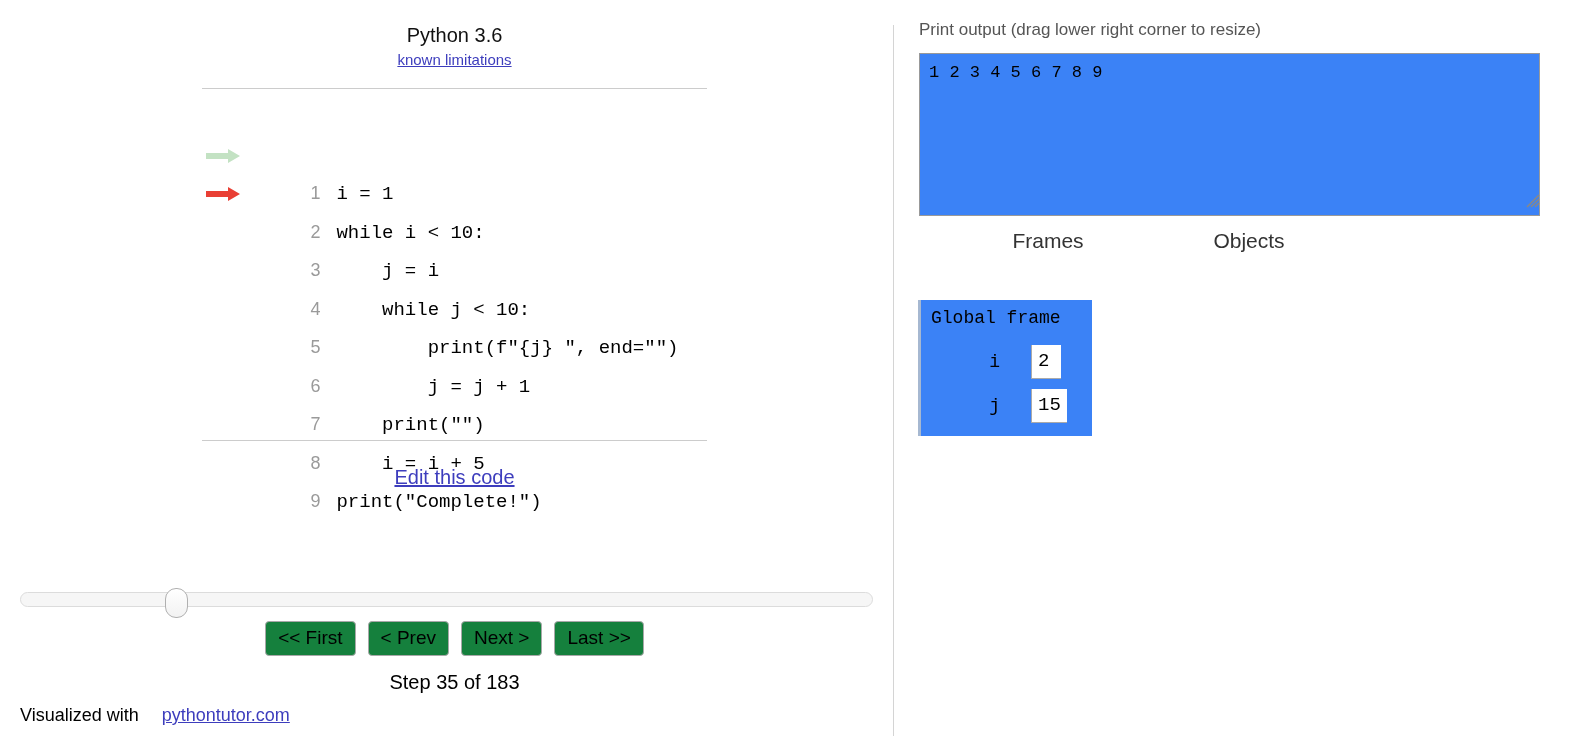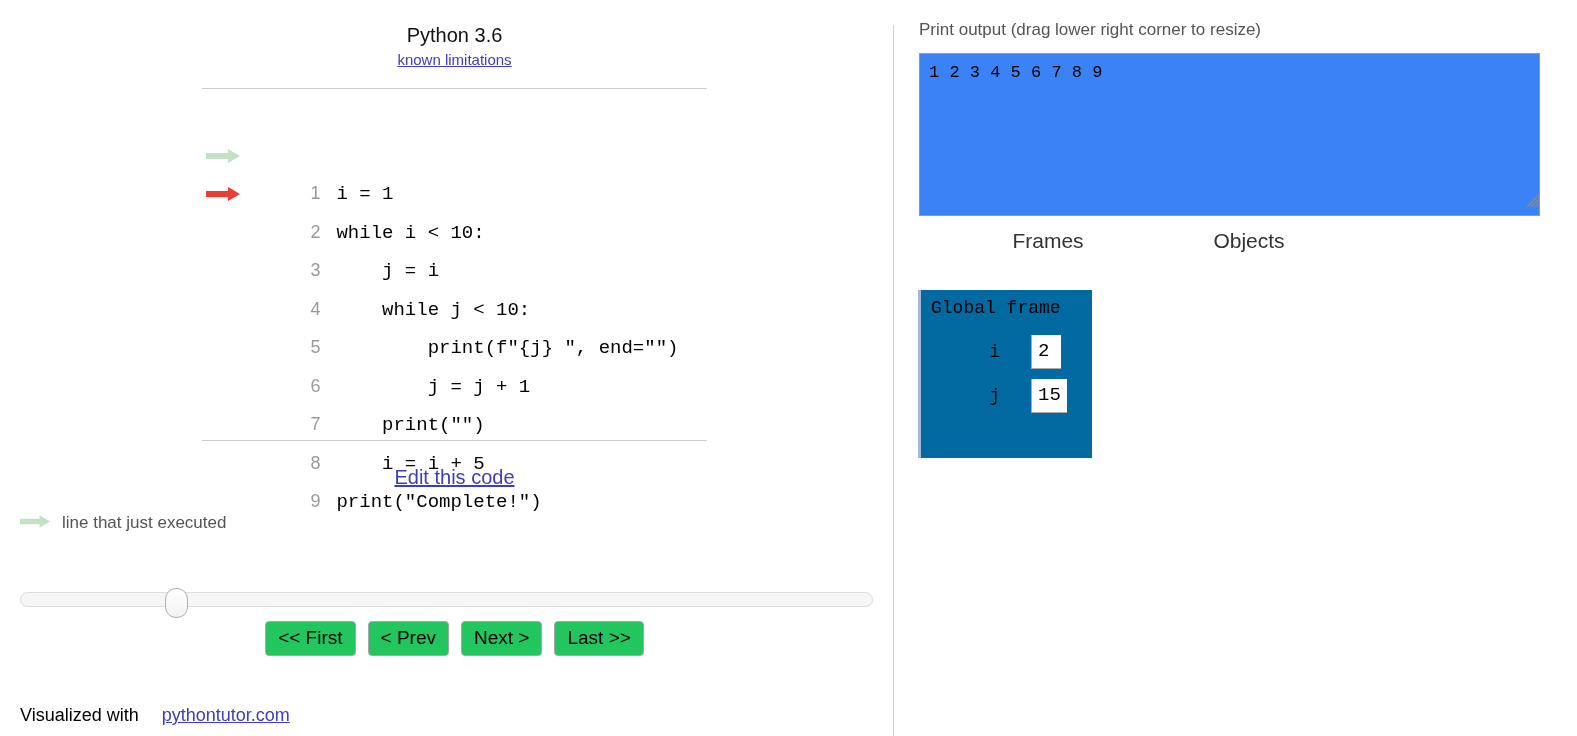--- a/index.html
+++ b/index.html
@@ -184,21 +184,21 @@
     top: 621px;
     width: 505px;
     text-align: center;
     white-space: nowrap;
   }
   .nav-btn {
     display: inline-block;
     font-family: "Liberation Sans", sans-serif;
     font-size: 19px;
     color: #000000;
-    background: #22c55e;
+    background: #15803d;
     border: 1px solid #a8a8a8;
     border-radius: 4px;
     padding: 4px 12px 5px 12px;
     margin: 0 6px;
     cursor: pointer;
     line-height: 24px;
   }
 
   #step-counter {
     position: absolute;
@@ -286,24 +286,24 @@
     top: 229px;
     width: 140px;
     text-align: center;
     font-size: 21px;
     color: #333333;
   }
 
   #global-frame {
     position: absolute;
     left: 24px;
-    top: 290px;
+    top: 300px;
     width: 174px;
-    height: 168px;
-    background: #0369a1;
+    height: 136px;
+    background: #3b82f6;
     border-left: 3px solid #a6b8d1;
     box-sizing: border-box;
   }
   #global-frame-title {
     position: absolute;
     left: 10px;
     top: 8px;
     font-family: "Liberation Mono", "DejaVu Sans Mono", monospace;
     font-size: 18px;
     color: #000000;
@@ -413,36 +413,32 @@
 
   </div>
 
   <div class="code-rule" id="code-rule-bottom"></div>
 
   <div id="edit-this-code">
     <a href="#">Edit this code</a>
   </div>
 
   <div id="legend">
-    <div class="legend-row">
-      <svg width="32" height="13" viewBox="0 0 36 14">
-        <path d="M0 4 H22 V0 L34 7 L22 14 V10 H0 Z" fill="#c3e2c3"></path>
-      </svg><span class="legend-label">line that just executed</span>
-    </div>
   </div>
 
   <div id="step-slider">
     <div id="slider-track"></div>
     <div id="slider-thumb"></div>
   </div>
 
   <div id="nav-buttons">
     <button class="nav-btn">&lt;&lt; First</button><button class="nav-btn">&lt; Prev</button><button class="nav-btn">Next &gt;</button><button class="nav-btn">Last &gt;&gt;</button>
   </div>
 
+  <div id="step-counter">Step 35 of 183</div>
 
   <div id="footer-credit"><span>Visualized with </span><a href="#">pythontutor.com</a></div>
 
 </div>
 
 <div id="right-pane">
 
   <div id="print-output-label">Print output (drag lower right corner to resize)</div>
 
   <div id="print-output-box">

